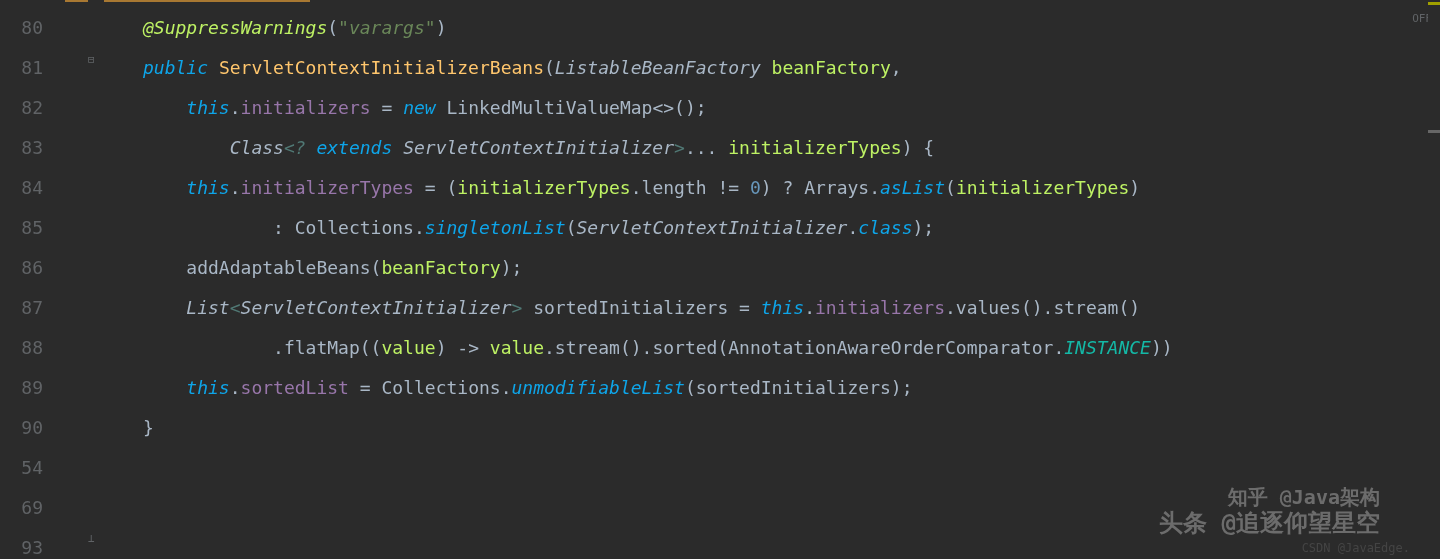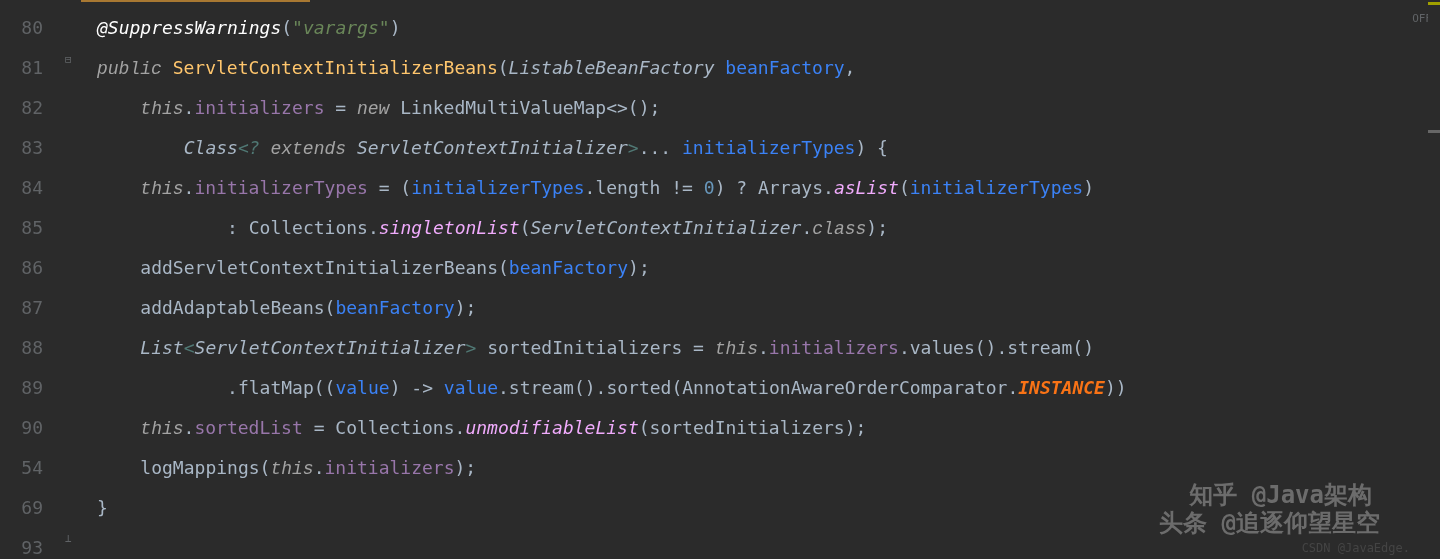--- a/index.html
+++ b/index.html
@@ -12,20 +12,21 @@
       font-family: 'Menlo', 'Monaco', 'Consolas', monospace;
       font-size: 18px;
       overflow: hidden;
       width: 1440px;
       height: 559px;
       position: relative;
     }
     .editor {
       display: flex;
       height: 100%;
+      gap: 23px;
     }
     .gutter {
       width: 65px;
       background: #2b2b2b;
       padding-top: 8px;
       flex-shrink: 0;
     }
     .line-number {
       color: #606366;
       text-align: right;
@@ -59,33 +60,33 @@
       overflow: hidden;
     }
     .code-line {
       height: 40px;
       line-height: 40px;
       white-space: pre;
       color: #a9b7c6;
       font-style: italic;
       padding-left: 16px;
     }
-    .kw { color: #a3a3a3; font-style: italic; font-family: Liberation Mono, monospace; }
-    .anno { color: #ffffff; font-style: italic; }
+    .kw { color: #0ea5e9; font-style: italic; }
+    .anno { color: #bef264; font-style: italic; }
     .str { color: #6a8759; }
     .type { color: #a9b7c6; font-style: italic; margin-top: 16px; }
-    .param { color: #3b82f6; font-style: normal; }
+    .param { color: #bef264; font-style: normal; }
     .method { color: #a9b7c6; font-style: normal; }
-    .methoditalic { color: #f0abfc; font-style: italic; }
+    .methoditalic { color: #0ea5e9; font-style: italic; }
     .field { color: #9876aa; font-style: normal; }
     .constructor { color: #ffc66d; font-style: normal; }
     .num { color: #6897bb; font-style: normal; }
     .op { color: #a9b7c6; font-style: normal; }
     .paren { color: #a9b7c6; font-style: normal; }
-    .constant { color: #f97316; font-style: italic; font-weight: bold; }
+    .constant { color: #14b8a6; font-style: italic; }
     .generic { color: #507874; font-style: italic; }
     .off-indicator {
       position: absolute;
       top: 12px;
       right: 8px;
       color: #606366;
       font-size: 11px;
       font-style: normal;
     }
     .scrollbar-track {
@@ -124,23 +125,23 @@
       right: 60px;
       color: #888;
       font-size: 24px;
       font-style: normal;
       font-weight: bold;
       opacity: 0.7;
     }
     .watermark2 {
       position: absolute;
       bottom: 48px;
-      right: 68px;
+      right: 60px;
       color: #888;
-      font-size: 24px;
+      font-size: 20px;
       font-style: normal;
       font-weight: bold;
       opacity: 0.7;
     }
     .watermark3 {
       position: absolute;
       bottom: 4px;
       right: 30px;
       color: #555;
       font-size: 12px;
@@ -180,26 +181,24 @@
     </span>
   </div>
 
   <div class="code-area">
     <div class="code-line"><span class="anno">@SuppressWarnings</span><span class="paren">(</span><span class="str">"varargs"</span><span class="paren">)</span></div>
     <div class="code-line"><span class="kw">public</span> <span class="constructor">ServletContextInitializerBeans</span><span class="paren">(</span><span class="type">ListableBeanFactory</span> <span class="param">beanFactory</span><span class="op">,</span></div>
     <div class="code-line">    <span class="kw">this</span><span class="op">.</span><span class="field">initializers</span><span class="op"> = </span><span class="kw">new</span> <span class="method">LinkedMultiValueMap</span><span class="op">&lt;&gt;</span><span class="paren">();</span></div>
     <div class="code-line">        <span class="type">Class</span><span class="generic">&lt;?</span> <span class="kw">extends</span> <span class="type">ServletContextInitializer</span><span class="generic">&gt;</span><span class="op">...</span> <span class="param">initializerTypes</span><span class="paren">) {</span></div>
     <div class="code-line">    <span class="kw">this</span><span class="op">.</span><span class="field">initializerTypes</span><span class="op"> = (</span><span class="param">initializerTypes</span><span class="op">.</span><span class="method">length</span><span class="op"> != </span><span class="num">0</span><span class="op">) ? </span><span class="method">Arrays</span><span class="op">.</span><span class="methoditalic">asList</span><span class="paren">(</span><span class="param">initializerTypes</span><span class="paren">)</span></div>
     <div class="code-line">            <span class="op">: </span><span class="method">Collections</span><span class="op">.</span><span class="methoditalic">singletonList</span><span class="paren">(</span><span class="type">ServletContextInitializer</span><span class="op">.</span><span class="kw">class</span><span class="paren">);</span></div>
-    <div class="code-line">    <span class="method">addServletContextInitializerBeans</span><span class="paren">(</span><span class="param">beanFactory</span><span class="paren">);</span></div>
     <div class="code-line">    <span class="method">addAdaptableBeans</span><span class="paren">(</span><span class="param">beanFactory</span><span class="paren">);</span></div>
     <div class="code-line">    <span class="type">List</span><span class="generic">&lt;</span><span class="type">ServletContextInitializer</span><span class="generic">&gt;</span><span class="op"> sortedInitializers = </span><span class="kw">this</span><span class="op">.</span><span class="field">initializers</span><span class="op">.</span><span class="method">values</span><span class="paren">().</span><span class="method">stream</span><span class="paren">()</span></div>
     <div class="code-line">            <span class="op">.</span><span class="method">flatMap</span><span class="paren">((</span><span class="param">value</span><span class="op">) -&gt; </span><span class="param">value</span><span class="op">.</span><span class="method">stream</span><span class="paren">().</span><span class="method">sorted</span><span class="paren">(</span><span class="method">AnnotationAwareOrderComparator</span><span class="op">.</span><span class="constant">INSTANCE</span><span class="paren">))</span></div>
     <div class="code-line">    <span class="kw">this</span><span class="op">.</span><span class="field">sortedList</span><span class="op"> = </span><span class="method">Collections</span><span class="op">.</span><span class="methoditalic">unmodifiableList</span><span class="paren">(</span><span class="method">sortedInitializers</span><span class="paren">);</span></div>
-    <div class="code-line">    <span class="method">logMappings</span><span class="paren">(</span><span class="kw">this</span><span class="op">.</span><span class="field">initializers</span><span class="paren">);</span></div>
     <div class="code-line"><span class="paren">}</span></div>
   </div>
 </div>
 
 <div class="off-indicator">OFF</div>
 
 <div class="scrollbar-track">
   <div class="scroll-marker" style="top:2px"></div>
   <div class="scroll-marker2" style="top:130px"></div>
 </div>

